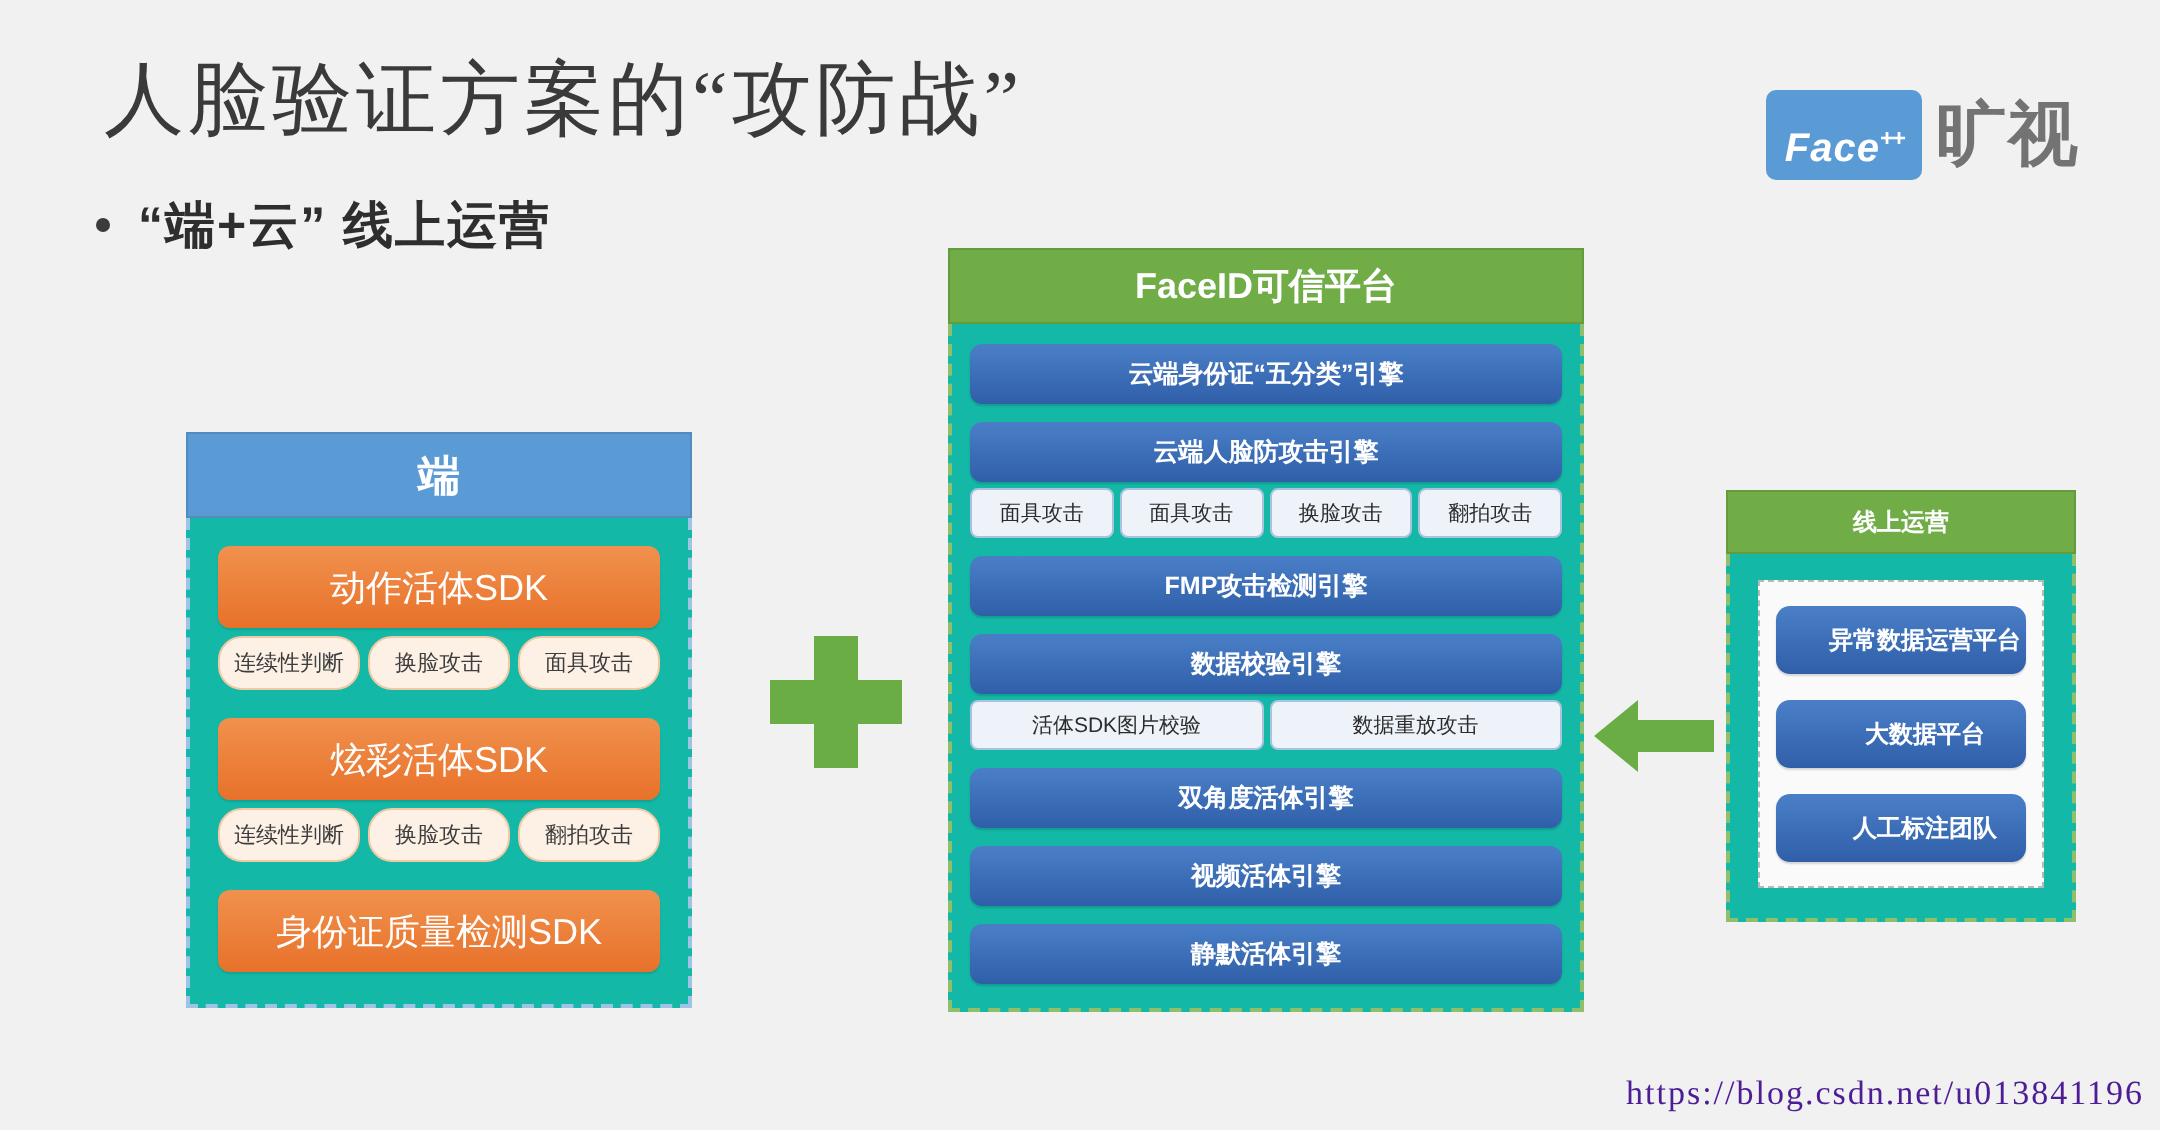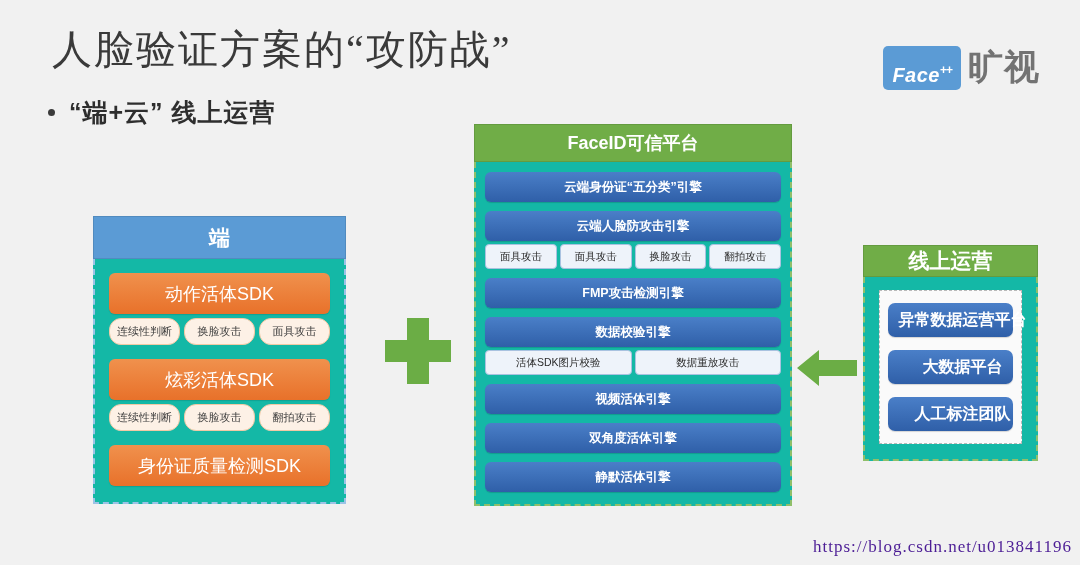--- a/index.html
+++ b/index.html
@@ -115,26 +115,26 @@
     color: #2c2c2c; font-size: 10.5px;
     display: flex; align-items: center; justify-content: center;
     white-space: nowrap;
   }
 
   
   #flow-arrow { position: absolute; left: 797px; top: 348px; width: 60px; height: 40px; }
 
   
   #right-panel { left: 863px; top: 245px; width: 175px; }
-  #right-panel .panel-head { height: 32px; font-size: 21px; }
+  #right-panel .panel-head { height: 32px; font-size: 12px; }
   #right-panel .panel-body { padding: 13px 14px 15px 14px; }
   #right-panel .inner-dash { padding: 12px 8px; }
   .ops-item {
     background: linear-gradient(180deg,#4a7fc8 0%,#2f5fa8 100%);
-    color: #fff; font-size: 16px; font-weight: 700;
+    color: #fff; font-size: 12px; font-weight: 700;
     height: 34px; border-radius: 7px; margin-bottom: 13px;
     display: flex; align-items: center; justify-content: center;
     box-shadow: 0 1px 1px rgba(0,0,0,.15);
     white-space: nowrap;
     padding-left: 24px;
   }
   .ops-item:last-child { margin-bottom: 0; }
 
   
   .watermark {
@@ -216,24 +216,24 @@
       </div>
 
       <div class="eng-group">
         <div class="eng-bar">数据校验引擎</div>
         <div class="eng-sub-row">
           <div class="eng-sub">活体SDK图片校验</div>
           <div class="eng-sub">数据重放攻击</div>
         </div>
       </div>
       <div class="eng-group">
+        <div class="eng-bar">双角度活体引擎</div>
+      </div>
+      <div class="eng-group">
         <div class="eng-bar">视频活体引擎</div>
-      </div>
-      <div class="eng-group">
-        <div class="eng-bar">双角度活体引擎</div>
       </div>
       <div class="eng-group">
         <div class="eng-bar">静默活体引擎</div>
       </div>
 
     </div>
   </div>
 
   <svg id="flow-arrow" viewBox="0 0 60 40">
     <polygon points="0,20 22,2 22,12 60,12 60,28 22,28 22,38" fill="#6bad45"></polygon>

